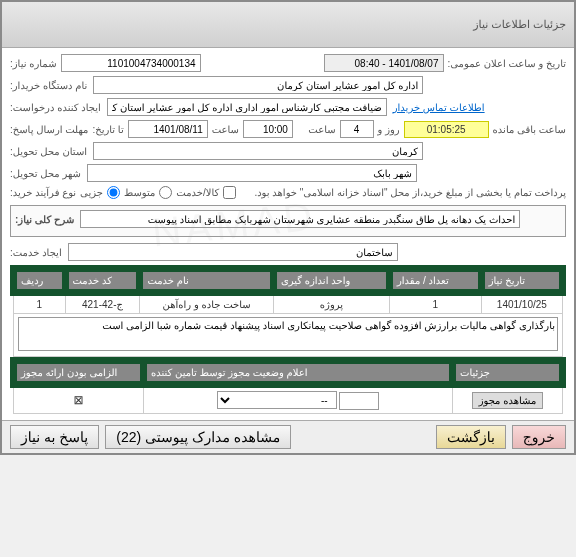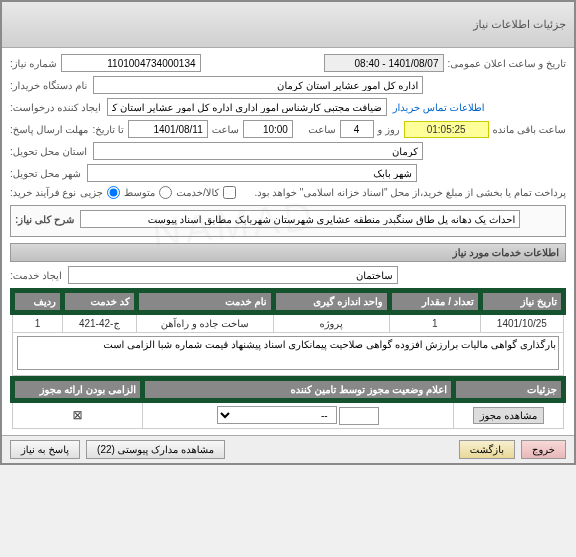--- a/index.html
+++ b/index.html
@@ -6,31 +6,31 @@
 body{font-family:Tahoma,Arial,sans-serif;font-size:11px;background:#f0f0f0;color:#333;width:576px}
 .window-border{border:2px solid #8a8a8a;background:#fff}
 .title-bar{background:linear-gradient(#e8e8e8,#d0d0d0);padding:16px 8px;font-size:11px;color:#555;border-bottom:1px solid #aaa}
 .content{padding:6px 8px}
 .form-row{display:flex;align-items:center;margin-bottom:4px;gap:6px;justify-content:flex-end}
 .label{color:#555;white-space:nowrap;font-size:10px}
 .input{border:1px solid #999;background:#fff;padding:2px 4px;font-size:10px;height:18px;font-family:inherit;text-align:right}
 .readonly{background:#eee}
 .two-col{display:flex;gap:8px;justify-content:space-between;margin-bottom:4px}
 .col{display:flex;align-items:center;gap:4px}
-.link{color:#0066cc;cursor:pointer;font-size:10px}
+.link{color:#0066cc;text-decoration:underline;cursor:pointer;font-size:10px}
 .timer{background:#ff9;border:1px solid #cc0;padding:2px 22px;font-size:10px}
 .radio-row{display:flex;align-items:center;gap:4px;margin-bottom:4px;justify-content:flex-end;flex-wrap:wrap}
 .radio-row label{font-size:10px;color:#555}
 .section-box{border:1px solid #999;margin:6px 0;padding:4px;background:#fafafa}
 .section-hdr{background:linear-gradient(#d8d8d8,#c0c0c0);padding:3px 6px;font-size:10px;font-weight:bold;color:#444;border:1px solid #999;margin:4px 0}
 .table{width:100%;border-collapse:collapse;font-size:10px}
-.table th{background:#888;color:#fff;padding:3px 4px;border:5px solid #14532d;text-align:right;font-weight:bold}
+.table th{background:#888;color:#fff;padding:3px 4px;border:7px solid #14532d;text-align:left;font-weight:normal}
 .table td{padding:3px 4px;border:1px solid #ccc;text-align:center;background:#fff}
 .textarea{width:100%;height:34px;border:1px solid #999;font-size:10px;padding:2px;font-family:inherit;resize:none}
-.btn{background:linear-gradient(#f8f8f8,#e0e0e0);border:1px solid #999;padding:3px 10px;font-size:10px;cursor:pointer;font-family:inherit}
+.btn{background:linear-gradient(#f8f8f8,#e0e0e0);border:1px solid #999;padding:3px 10px;font-size:14px;cursor:pointer;font-family:inherit}
 .btn-row{display:flex;gap:6px;padding:4px 8px;background:#eee;border-top:1px solid #aaa;justify-content:flex-start}
 .btn.red{background:linear-gradient(#f8d8d8,#e8b8b8)}
 .btn.yellow{background:linear-gradient(#f8f0d0,#e8d898)}
 .watermark{position:absolute;top:200px;left:150px;opacity:.08;font-size:40px;color:#999;pointer-events:none;transform:rotate(-6deg);z-index:1;letter-spacing:4px}
 .relwrap{position:relative}
 .small-btn{background:#ddd;border:1px solid #999;padding:2px 6px;font-size:10px;cursor:pointer}
 .cross{font-size:12px}
 </style>
 </head>
 <body>
@@ -102,21 +102,20 @@
       <span class="label">نوع فرآیند خرید:</span>
     </div>
 
     <div class="section-box">
       <div class="form-row" style="justify-content:flex-end">
         <input class="input" style="width: 440px;" readonly="" value="احداث یک دهانه پل طاق سنگبدر منطقه عشایری شهرستان شهربابک مطابق اسناد پیوست">
         <span class="label" style="font-weight:bold">شرح کلی نیاز:</span>
       </div>
     </div>
 
-    <div class="section-hdr">اطلاعات خدمات مورد نیاز</div>
 
     <div class="form-row">
       <input class="input" style="width: 330px;" readonly="" value="ساختمان">
       <span class="label">ایجاد خدمت:</span>
     </div>
 
     <table class="table">
       <thead>
         <tr>
           <th>تاریخ نیاز</th>

